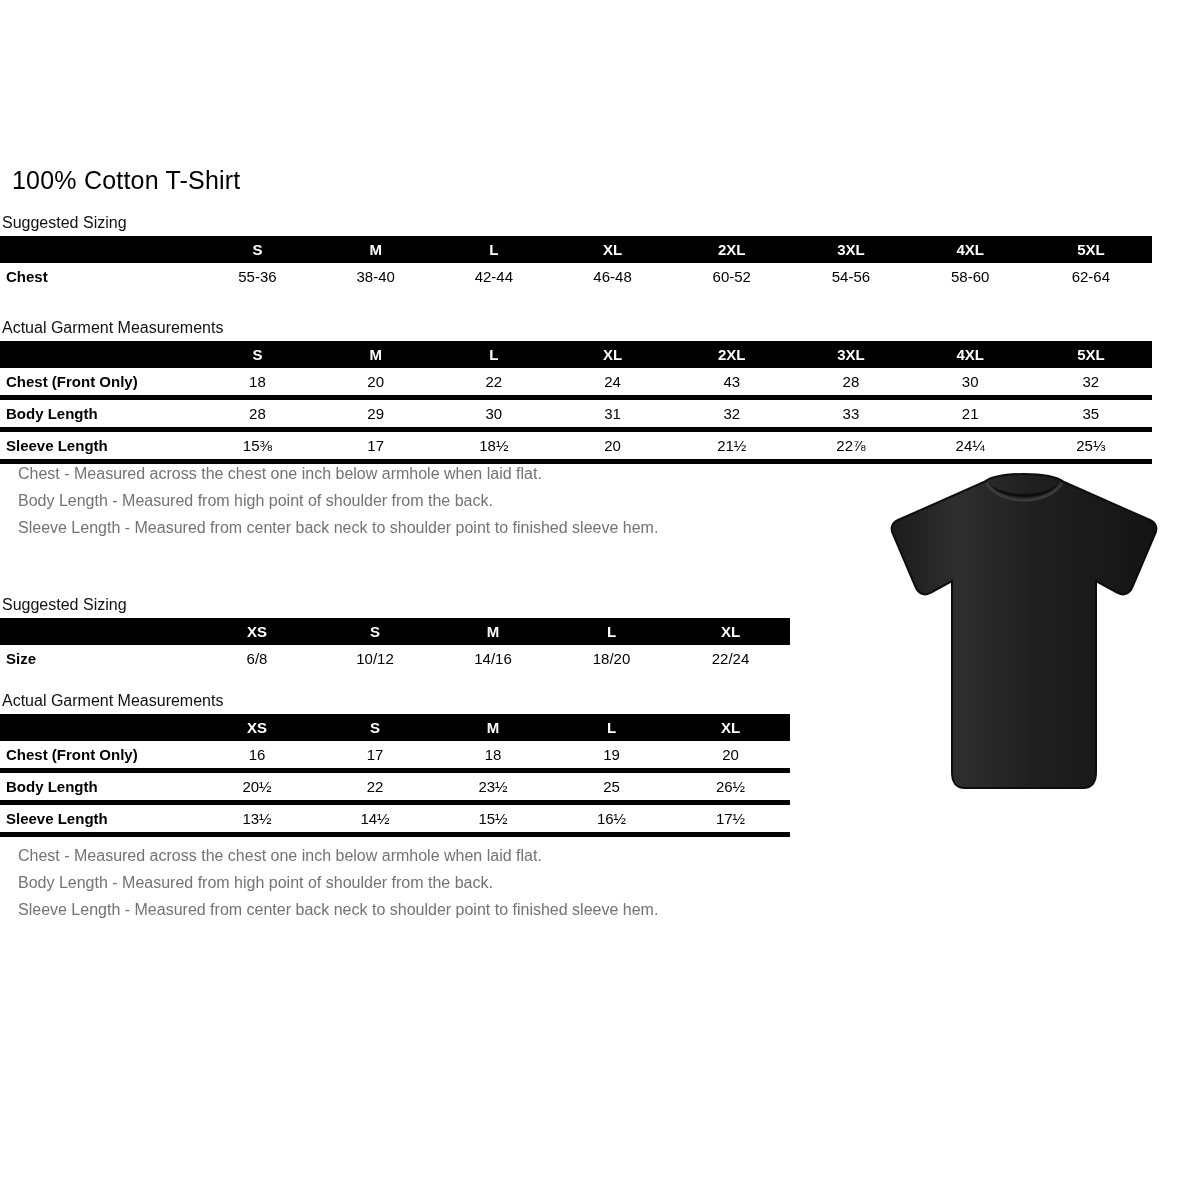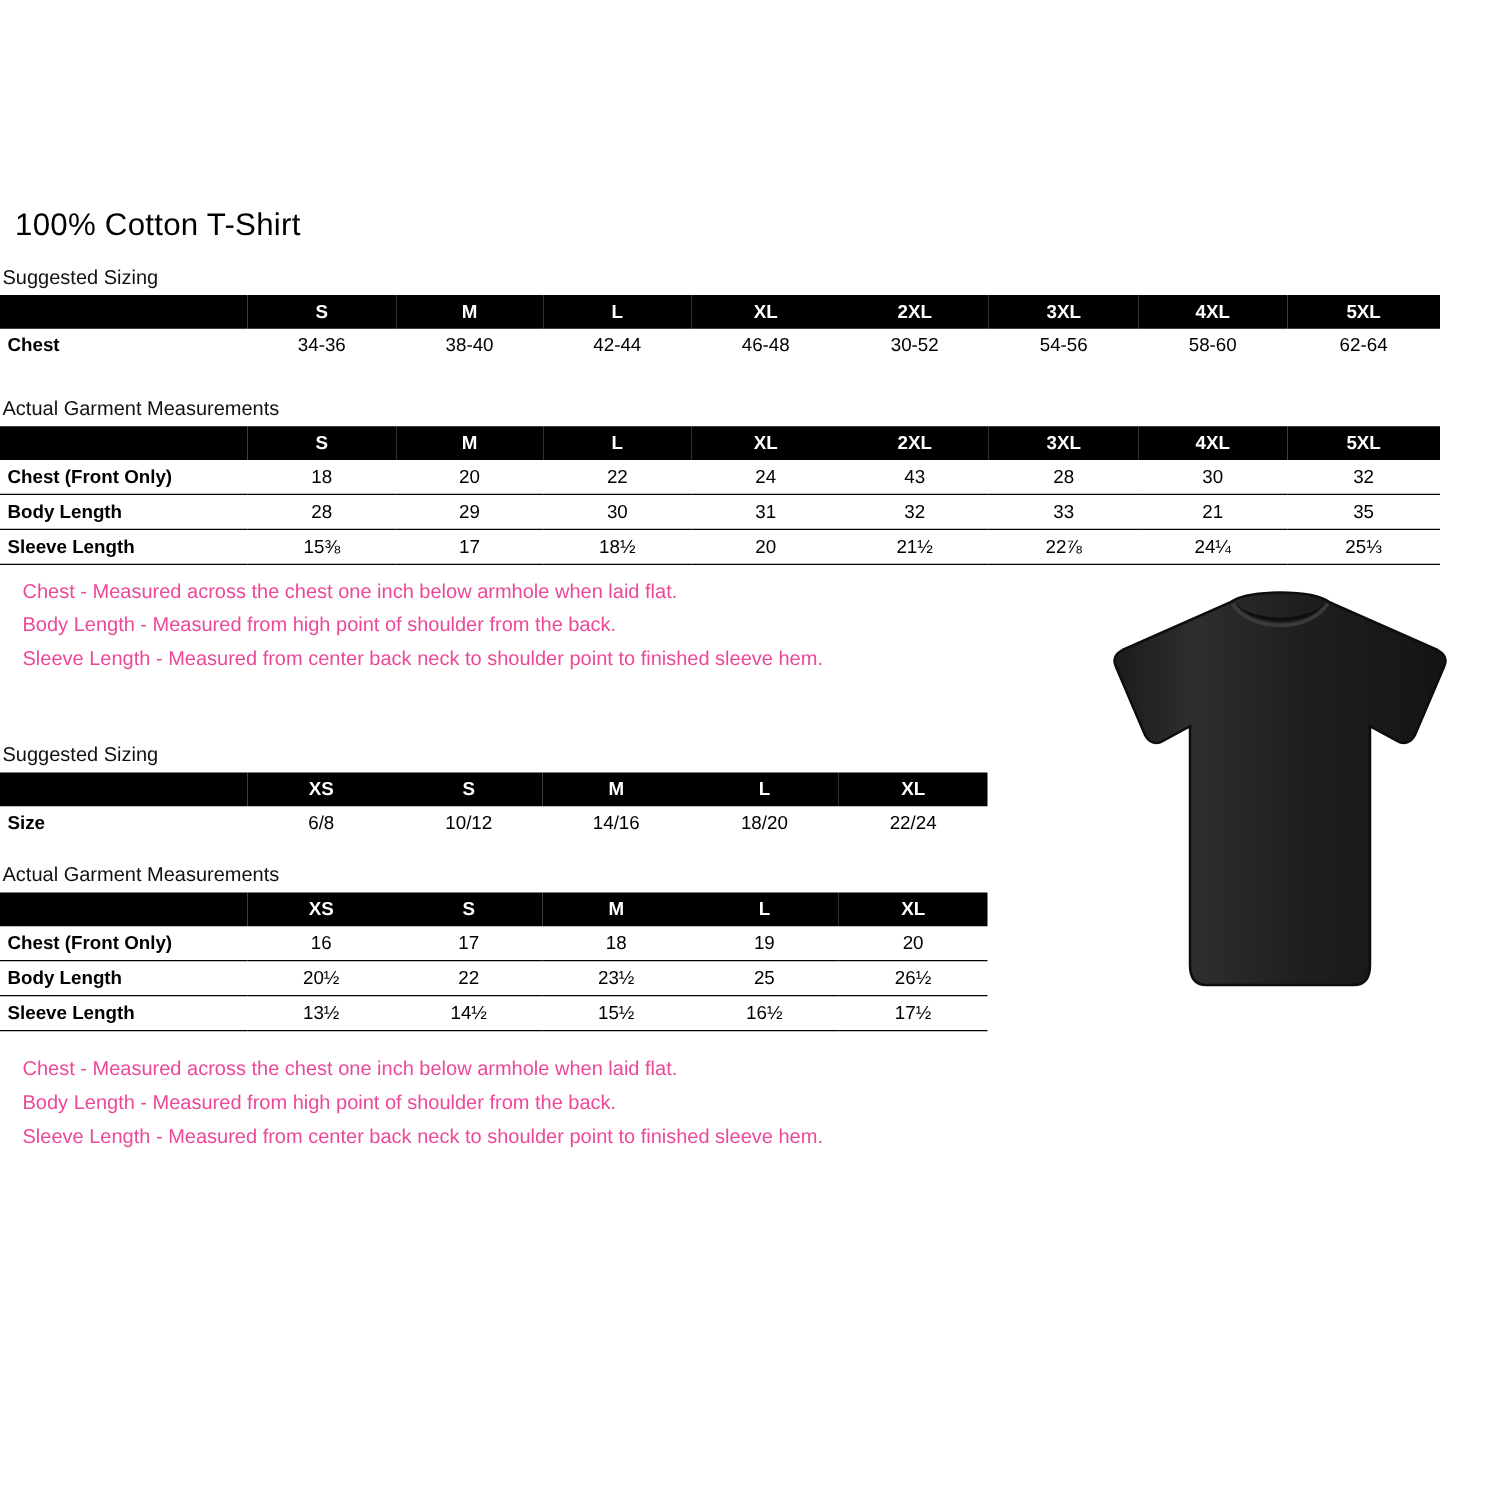--- a/index.html
+++ b/index.html
@@ -95,21 +95,21 @@
     font-size: 15px;
     color: #000;
   }
   tbody td.lbl {
     text-align: left;
     padding-left: 6px;
     font-weight: bold;
     font-size: 15px;
   }
   tbody tr.ruled td {
-    border-bottom: 1px solid #000000;
+    border-bottom: 5px solid #000000;
     margin-top: 28px;
   }
 
   
   #adult-suggested {
     left: 0px;
     top: 236px;
     width: 1152px;
   }
   
@@ -129,21 +129,21 @@
     left: 0px;
     top: 714px;
     width: 790px;
   }
 
   
   .notes {
     position: absolute;
     font-size: 16px;
     line-height: 27px;
-    color: #ec4899;
+    color: #737373;
   }
   .notes.adult { left: 18px; top: 460px; }
   .notes.youth { left: 18px; top: 842px; }
   .notes div { white-space: nowrap; }
 
   
   .youth-title {
     position: absolute;
     left: 10px;
     top: 550px;
@@ -191,25 +191,25 @@
         <th>XL</th>
         <th>2XL</th>
         <th>3XL</th>
         <th>4XL</th>
         <th>5XL</th>
       </tr>
     </thead>
     <tbody>
       <tr>
         <td class="lbl">Chest</td>
-        <td>34-36</td>
+        <td>55-36</td>
         <td>38-40</td>
         <td>42-44</td>
         <td>46-48</td>
-        <td>30-52</td>
+        <td>60-52</td>
         <td>54-56</td>
         <td>58-60</td>
         <td>62-64</td>
       </tr>
     </tbody>
   </table>
 
   <div class="sub-label adult-agm">Actual Garment Measurements</div>
   <table id="adult-agm">
     <colgroup>

